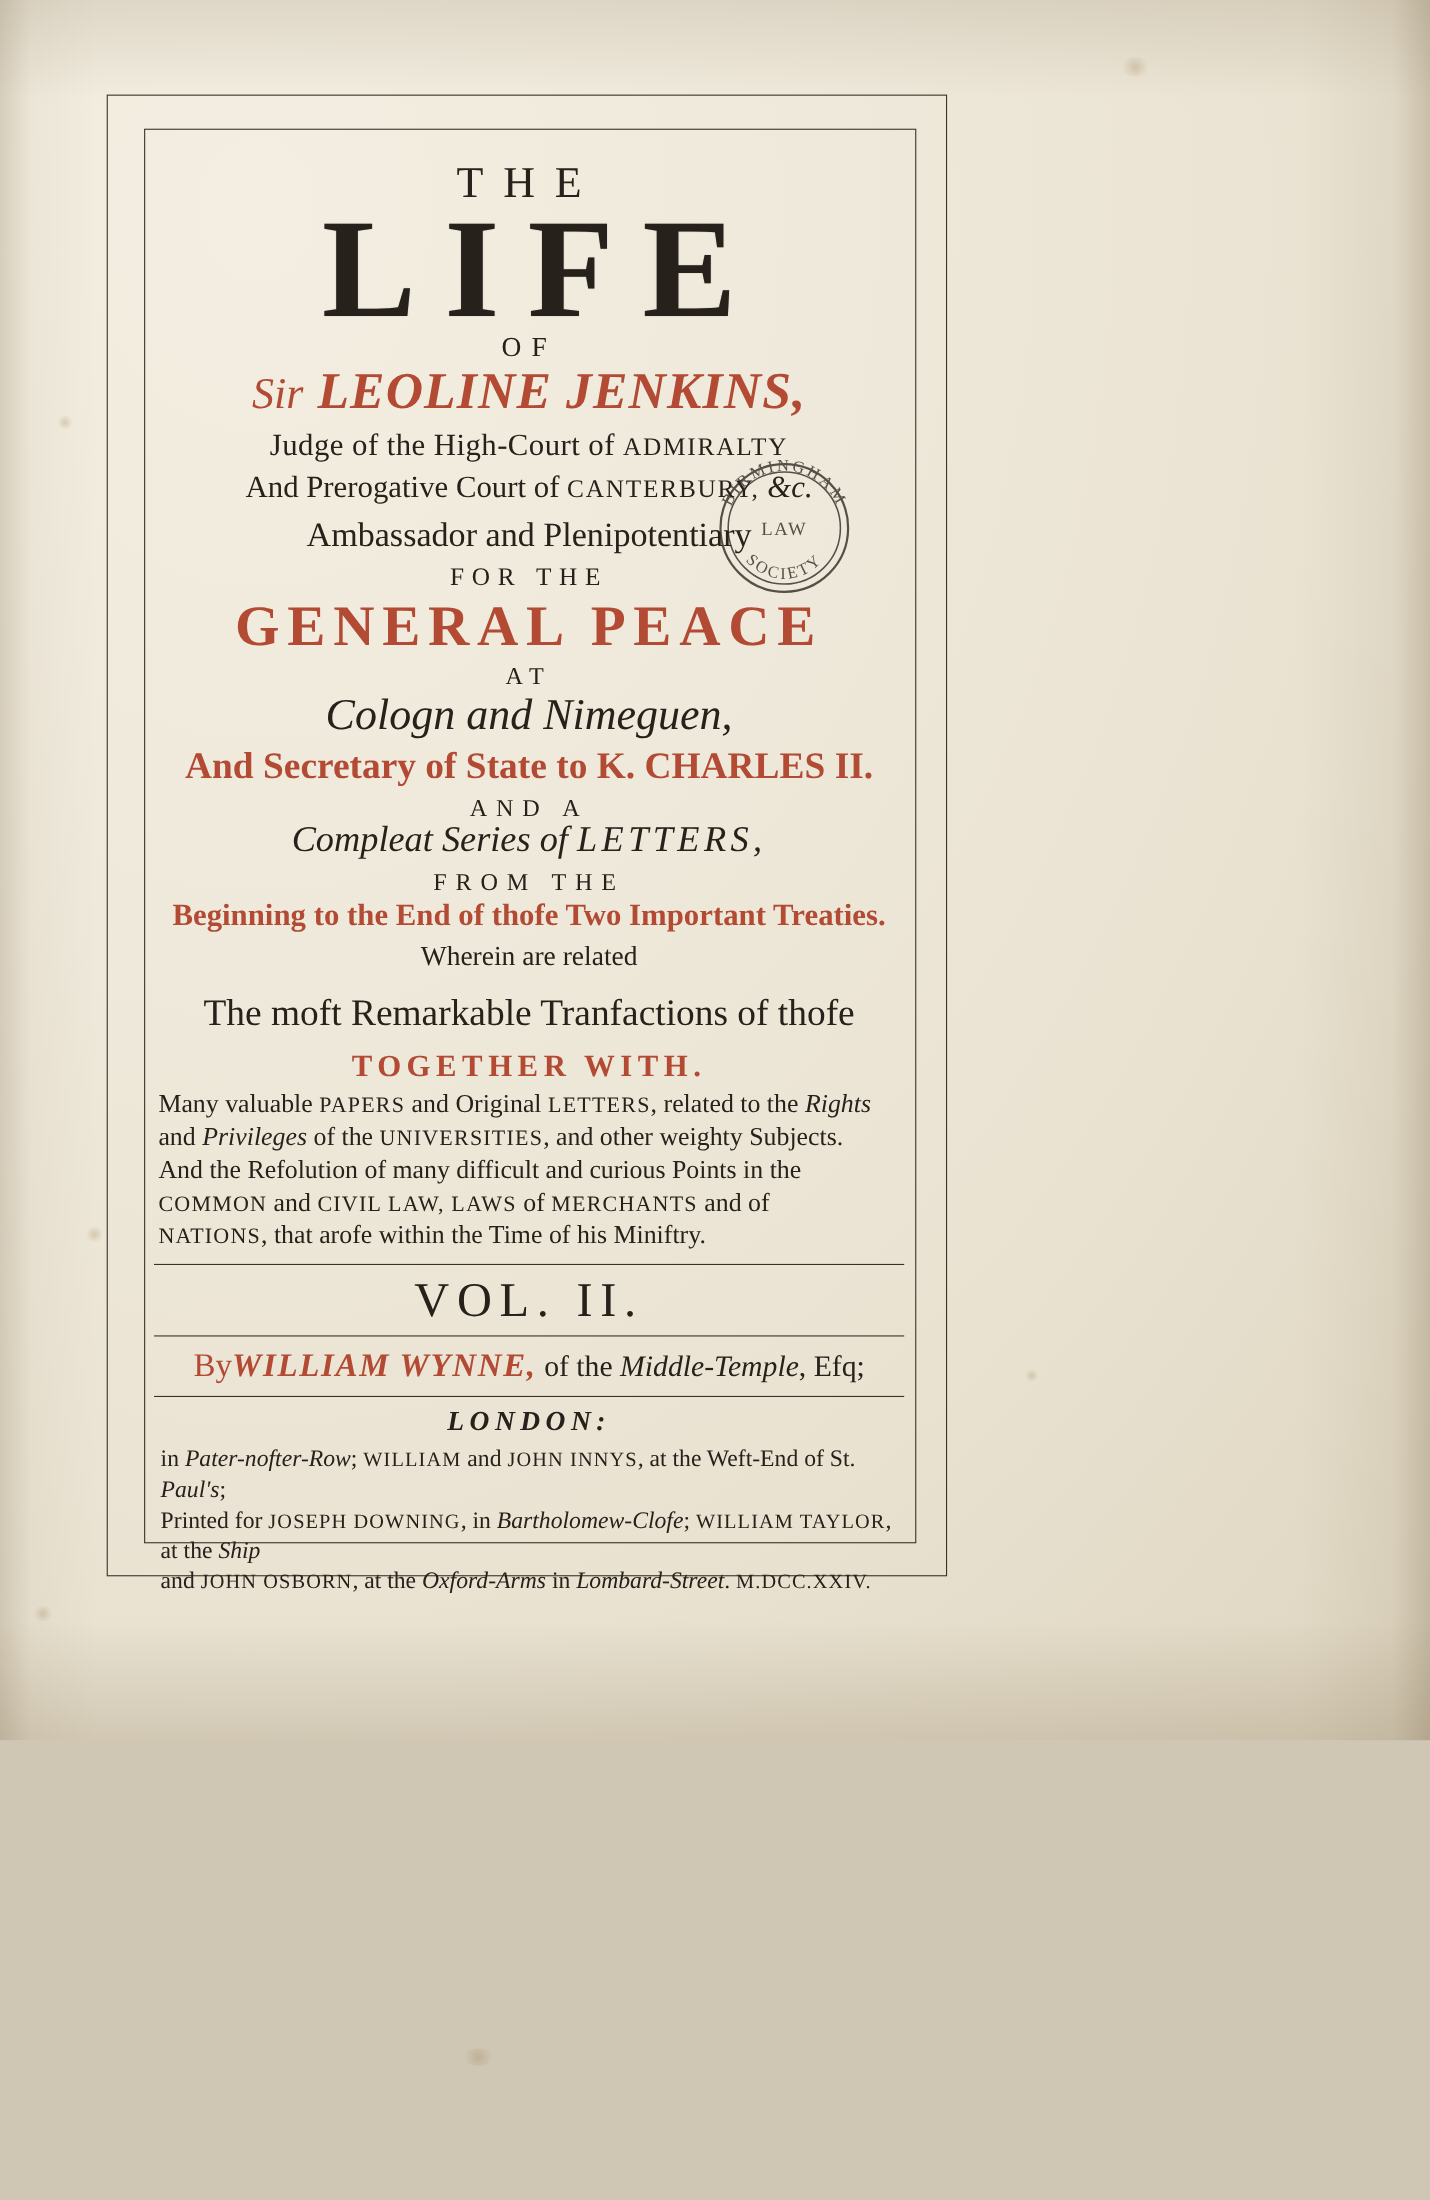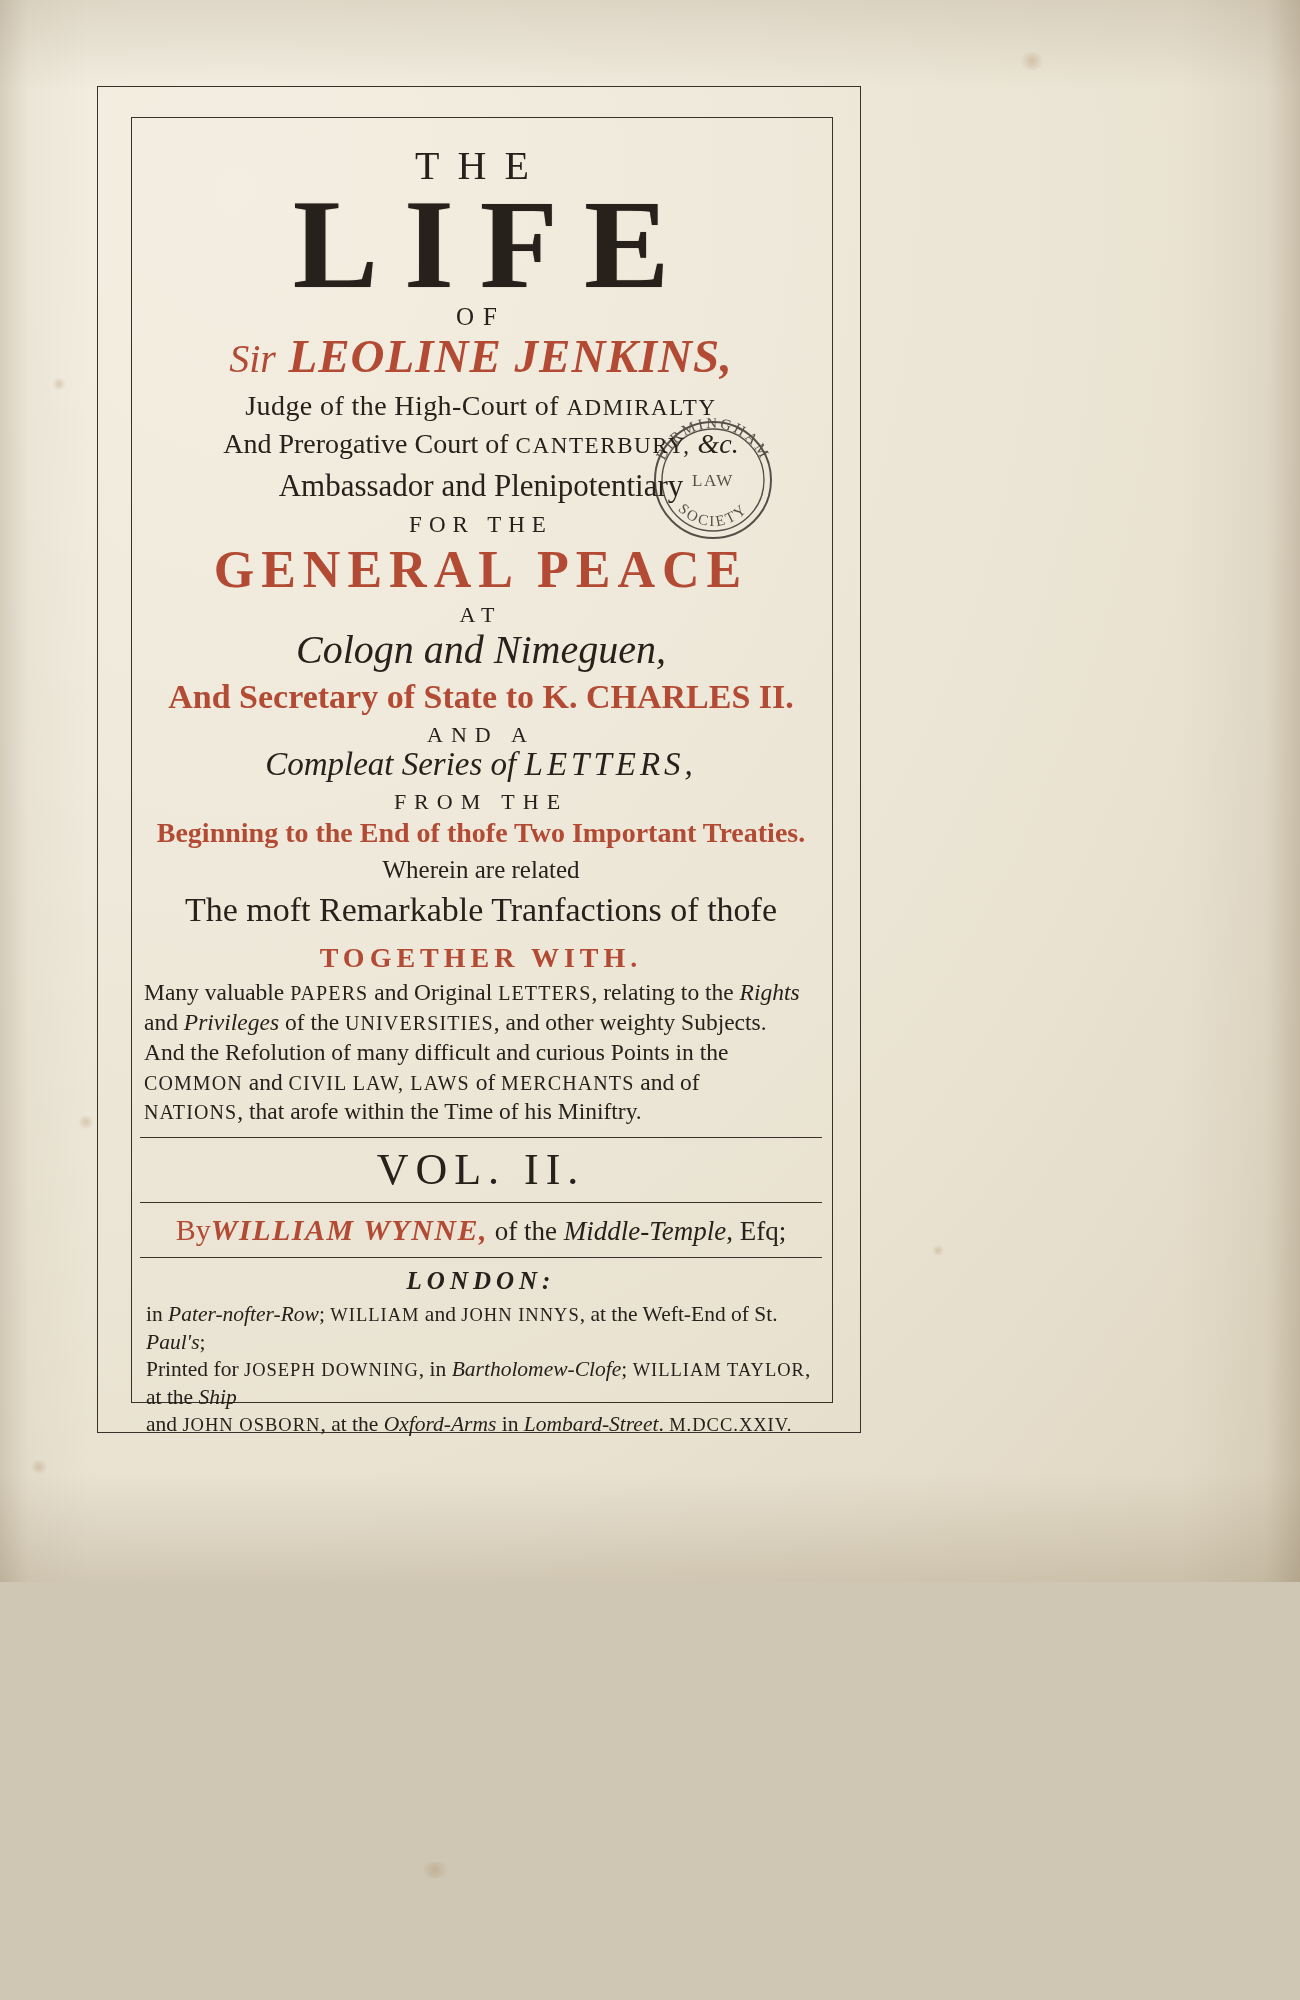--- a/index.html
+++ b/index.html
@@ -164,21 +164,21 @@
     font-size: 28px;
     margin-top: 6px;
     font-weight: 700;
   }
   .t-wherein {
     font-size: 25px;
     margin-top: 10px;
   }
   .t-most {
     font-size: 34px;
-    margin-top: 8px;
+    margin-top: 20px;
     line-height: 1.18;
   }
   .t-together {
     font-size: 28px;
     letter-spacing: 5px;
     font-weight: 700;
     margin-top: 14px;
   }
 
   #para {
@@ -283,21 +283,21 @@
       <span>Compleat Series of </span><span class="letters">LETTERS,</span>
     </div>
 
     <div class="line t-fromthe blk">FROM THE</div>
     <div class="line t-begin red">Beginning to the End of thofe Two Important Treaties.</div>
     <div class="line t-wherein blk">Wherein are related</div>
     <div class="line t-most blk">The moft Remarkable Tranfactions of thofe</div>
     <div class="line t-together red">TOGETHER WITH.</div>
 
     <div id="para">
-      <div><span>Many valuable </span><span class="scp">PAPERS</span><span> and Original </span><span class="scp">LETTERS</span><span>, relating to the </span><i>Rights</i></div>
+      <div><span>Many valuable </span><span class="scp">PAPERS</span><span> and Original </span><span class="scp">LETTERS</span><span>, related to the </span><i>Rights</i></div>
       <div><span>and </span><i>Privileges</i><span> of the </span><span class="scp">UNIVERSITIES</span><span>, and other weighty Subjects.</span></div>
       <div>And the Refolution of many difficult and curious Points in the</div>
       <div><span class="scp">COMMON</span><span> and </span><span class="scp">CIVIL LAW, LAWS</span><span> of </span><span class="scp">MERCHANTS</span><span> and of</span></div>
       <div><span class="scp">NATIONS</span><span>, that arofe within the Time of his Miniftry.</span></div>
     </div>
 
     <div class="rule"></div>
     <div class="line t-vol blk">VOL. II.</div>
     <div class="rule"></div>
 

